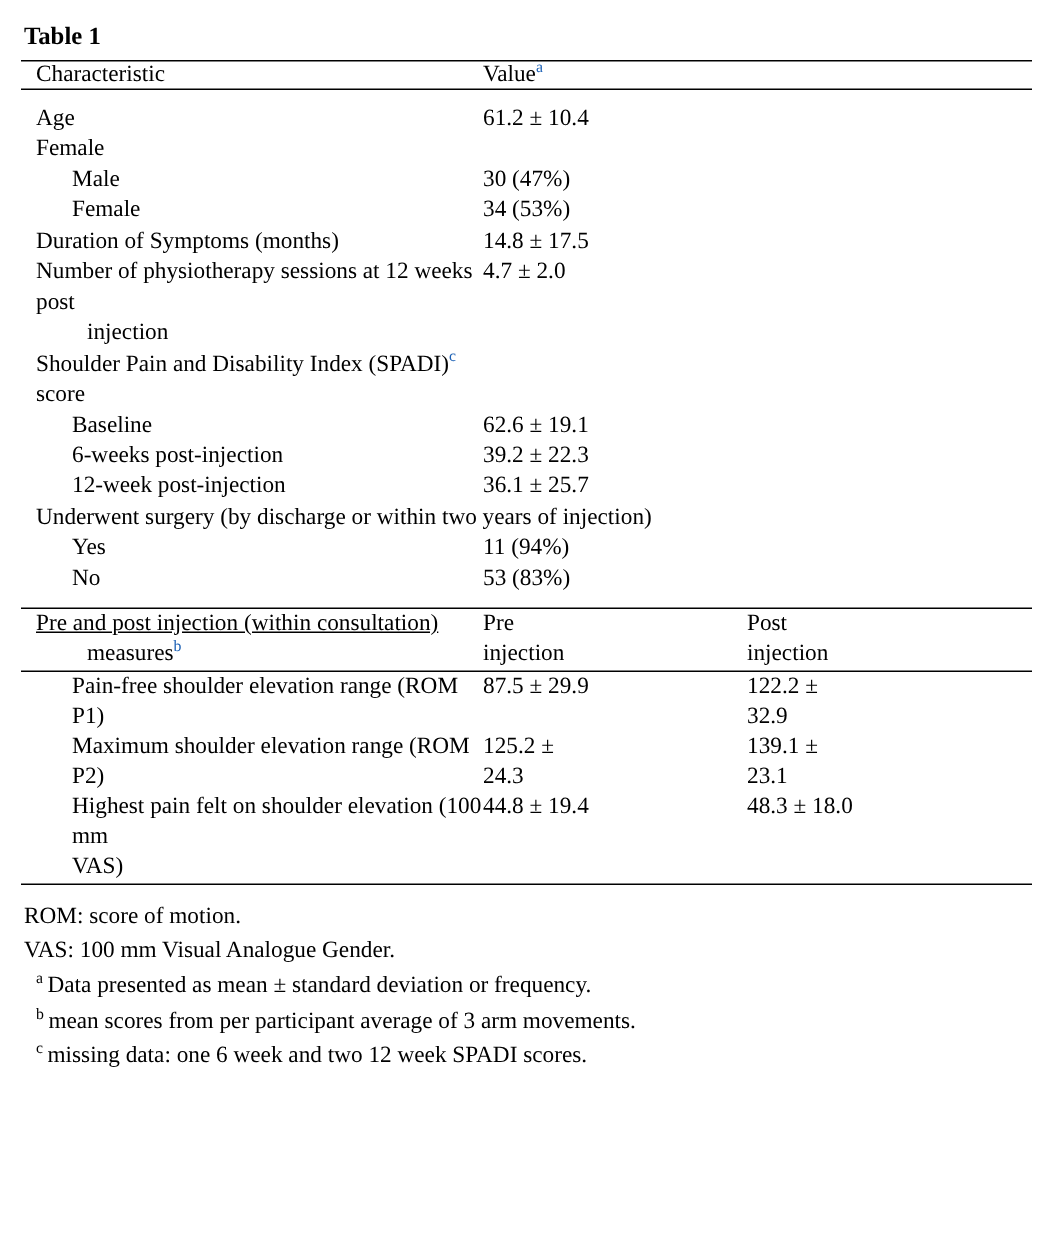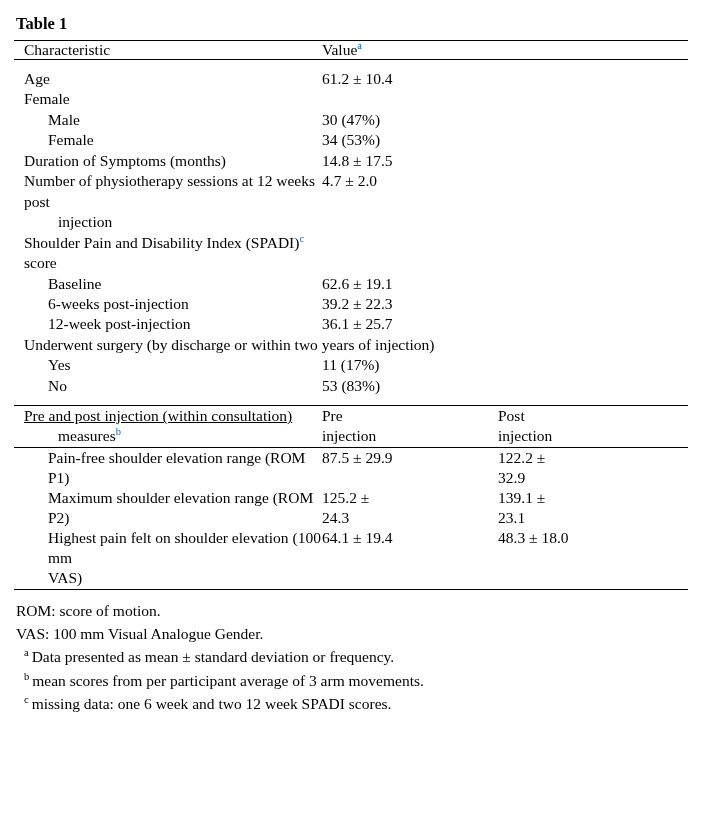--- a/index.html
+++ b/index.html
@@ -157,21 +157,21 @@
       </tr>
       <tr class="row">
         <td class="c1 indent1">12-week post-injection</td>
         <td colspan="2">36.1 ± 25.7</td>
       </tr>
       <tr class="row">
         <td class="c1" colspan="3">Underwent surgery (by discharge or within two years of injection)</td>
       </tr>
       <tr class="row">
         <td class="c1 indent1">Yes</td>
-        <td colspan="2">11 (17%)</td>
+        <td colspan="2">11 (94%)</td>
       </tr>
       <tr class="row lastgroup rule-bottom">
         <td class="c1 indent1">No</td>
         <td colspan="2">53 (83%)</td>
       </tr>
 
       <tr class="sect2-hdr rule-bottom">
         <td class="c1">
           <span>Pre and post injection (within consultation)</span><br>
           <span class="indent1" style="display:inline-block"><span>measures</span><sup class="blue">b</sup></span>
@@ -205,21 +205,21 @@
           <span>139.1 ±</span><br>
           <span>23.1</span>
         </td>
       </tr>
 
       <tr class="rowtall">
         <td class="c1">
           <span>Highest pain felt on shoulder elevation (100 mm</span><br>
           <span>VAS)</span>
         </td>
-        <td>64.1 ± 19.4</td>
+        <td>44.8 ± 19.4</td>
         <td>48.3 ± 18.0</td>
       </tr>
 
 
       <tr class="rule-bottom">
         <td colspan="3" style="height:0; line-height:0; font-size:0;">&nbsp;</td>
       </tr>
     </tbody>
   </table>
 

